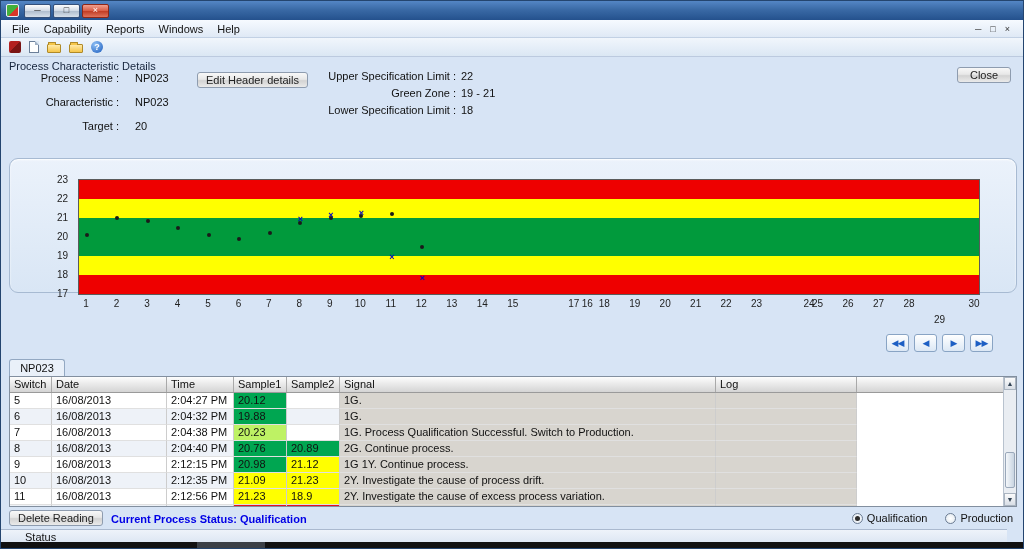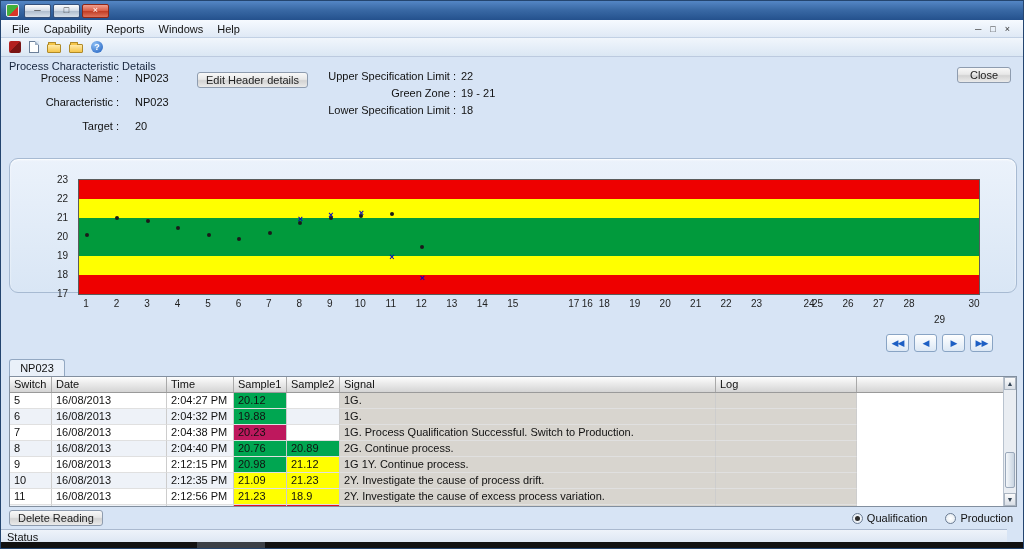--- a/index.html
+++ b/index.html
@@ -107,21 +107,21 @@
   
   .delete-btn{position:absolute;left:8px;top:509px;}
   .process-status{position:absolute;left:110px;top:512px;color:#0000e6;font-weight:bold;}
   .radio-group{position:absolute;right:10px;top:511px;display:flex;gap:18px;align-items:center;}
   .radio{display:flex;align-items:center;gap:4px;}
   .radio-circle{width:11px;height:11px;border-radius:50%;border:1px solid #6b7c93;
        background:radial-gradient(#ffffff,#dfe7ef);position:relative;}
   .radio-circle.selected::after{content:'';position:absolute;left:2px;top:2px;width:5px;height:5px;
        border-radius:50%;background:#2c2c2c;}
 
-  .statusbar{position:absolute;left:0;right:16px;top:528px;height:15px;padding:1px 6px;
+  .statusbar{position:absolute;left:0;right:16px;top:528px;height:15px;padding:1px 24px;
        background:linear-gradient(#eef3fa,#dbe5f2);border-top:1px solid #aab9cf;}
   .taskbar{position:absolute;left:0;right:0;bottom:0;height:6px;background:#111;}
   .taskbar-item{position:absolute;left:196px;bottom:0;width:68px;height:6px;background:#3a3f46;}
 </style>
 </head>
 <body>
 
 <div id="window">
 
   <div class="titlebar">
@@ -290,21 +290,21 @@
           <div class="td c2">2:04:32 PM</div>
           <div class="td c3" style="background: rgb(0, 166, 81);">19.88</div>
           <div class="td c4"></div>
           <div class="td c5 sig">1G.</div>
           <div class="td c6 sig"></div>
         </div>
         <div class="tr">
           <div class="td c0">7</div>
           <div class="td c1">16/08/2013</div>
           <div class="td c2">2:04:38 PM</div>
-          <div class="td c3" style="background: #be185d;">20.23</div>
+          <div class="td c3" style="background: #bef264;">20.23</div>
           <div class="td c4"></div>
           <div class="td c5 sig">1G. Process Qualification Successful. Switch to Production.</div>
           <div class="td c6 sig"></div>
         </div>
         <div class="tr alt">
           <div class="td c0">8</div>
           <div class="td c1">16/08/2013</div>
           <div class="td c2">2:04:40 PM</div>
           <div class="td c3" style="background: rgb(0, 166, 81);">20.76</div>
           <div class="td c4" style="background: rgb(0, 166, 81);">20.89</div>
@@ -349,20 +349,21 @@
         </div>
       </div>
     <div class="scrollbar">
       <div class="sb-btn up"></div>
       <div class="sb-thumb"></div>
       <div class="sb-btn down"></div>
     </div>
   </div>
 
   <button class="btn delete-btn">Delete Reading</button>
+  <div class="process-status">Current Process Status: Qualification</div>
   <div class="radio-group">
       <span class="radio">
         <span class="radio-circle selected"></span>
         <span>Qualification</span>
       </span>
       <span class="radio">
         <span class="radio-circle"></span>
         <span>Production</span>
       </span>
     </div>

